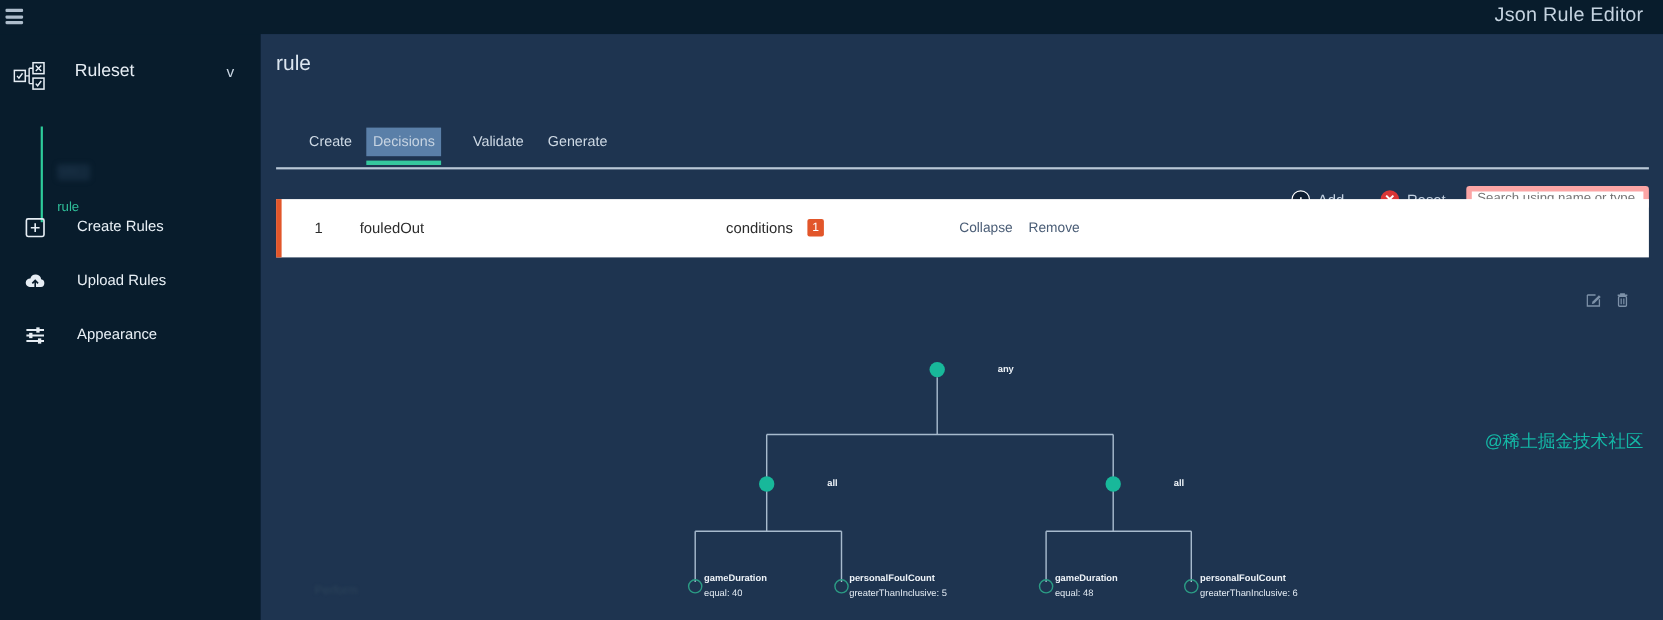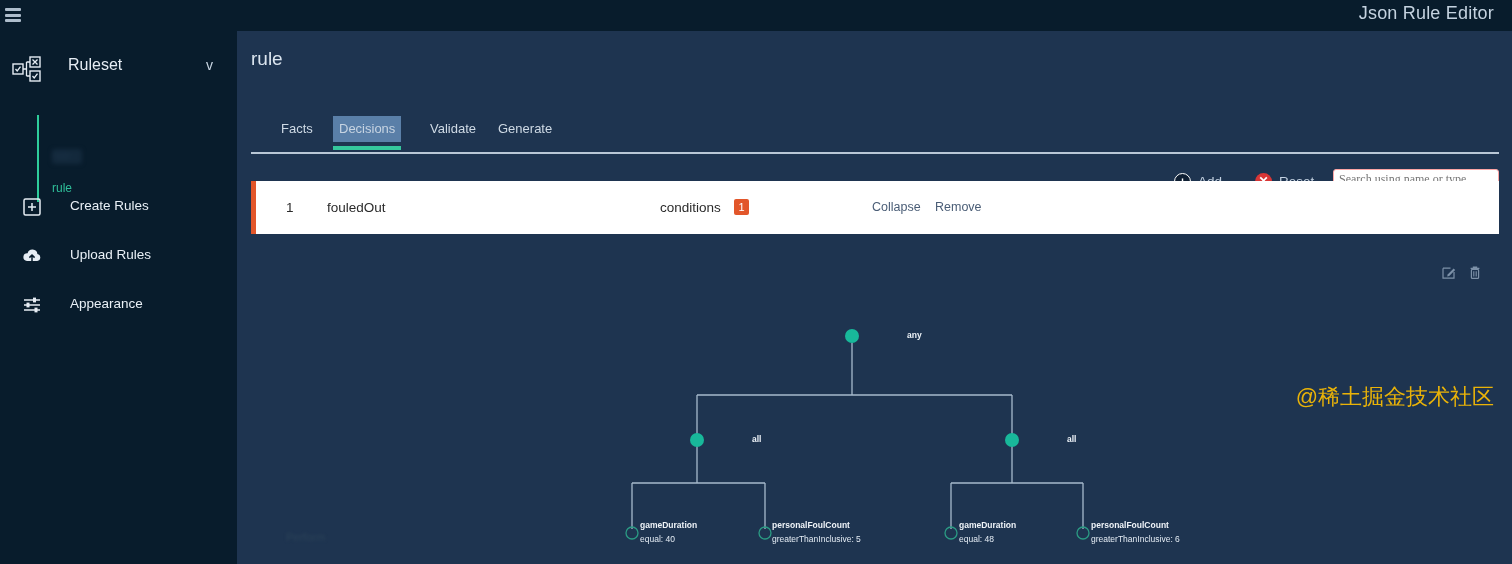--- a/index.html
+++ b/index.html
@@ -122,23 +122,23 @@
     border-radius: 50%; color: #fff; font-size: 12px; font-weight: bold;
     line-height: 17px; text-align: center;
   }
   .tb-btn .txt { position: absolute; left: 24px; top: 0; white-space: nowrap; }
   #btn-add { left: 937px; width: 70px; }
   #btn-add .glyph { background: #0f1f33; border: 1px solid #fff; }
   #btn-reset { left: 1018px; width: 80px; }
   #btn-reset .glyph { background: #d93636; }
   .search-box {
     position: absolute; left: 1096px; top: 6px; width: 166px; height: 21px;
-    background: #fff; border: 1px solid #fca5a5; border-radius: 3px;
+    background: #fff; border: 5px solid #fca5a5; border-radius: 3px;
     font-size: 12px; color: #3a3a3a; padding: 0 5px;
-    font-family: Liberation Serif, serif;
+    font-family: Liberation Sans, sans-serif;
   }
 
   
   .rule-row {
     position: absolute; left: 14px; top: 150px; width: 1248px; height: 53px;
     background: #fff; border-left: 5px solid #e2562a;
   }
   .rr-index { position: absolute; left: 30px; top: 19px; font-size: 13.5px; color: #2b2b2b; }
   .rr-name  { position: absolute; left: 71px; top: 19px; font-size: 13.5px; color: #2b2b2b; }
   .rr-cond-label { position: absolute; left: 404px; top: 19px; font-size: 13.5px; color: #2b2b2b; }
@@ -171,21 +171,21 @@
   .leaf-val {
     position: absolute; font-size: 8.5px; color: #e4ecf4; white-space: nowrap;
   }
 
   .faded-note {
     position: absolute; left: 286px; top: 531px;
     font-size: 11px; color: #2b4258; filter: blur(1.6px);
   }
   .watermark {
     position: absolute; right: 18px; bottom: 12px;
-    font-size: 22px; color: #eab308;
+    font-size: 16px; color: #14b8a6;
   }
 </style>
 </head>
 <body>
 
 <div id="app">
 
   <div class="topbar">
     <div class="hamburger">
       <span></span>
@@ -240,21 +240,21 @@
       </svg>
       <div class="nav-label">Appearance</div>
     </div>
   </div>
 
   <div class="main">
 
     <div class="page-title">rule</div>
 
     <div class="tabs">
-      <div class="tab" id="tab-facts">Facts</div>
+      <div class="tab" id="tab-facts">Create</div>
       <div class="tab active" id="tab-decisions">Decisions</div>
       <div class="tab" id="tab-validate">Validate</div>
       <div class="tab" id="tab-generate">Generate</div>
     </div>
     <div class="tabs-rule"></div>
 
     <div class="toolbar">
       <div class="tb-btn" id="btn-add">
         <span class="glyph">+</span>
         <span class="txt">Add</span>

